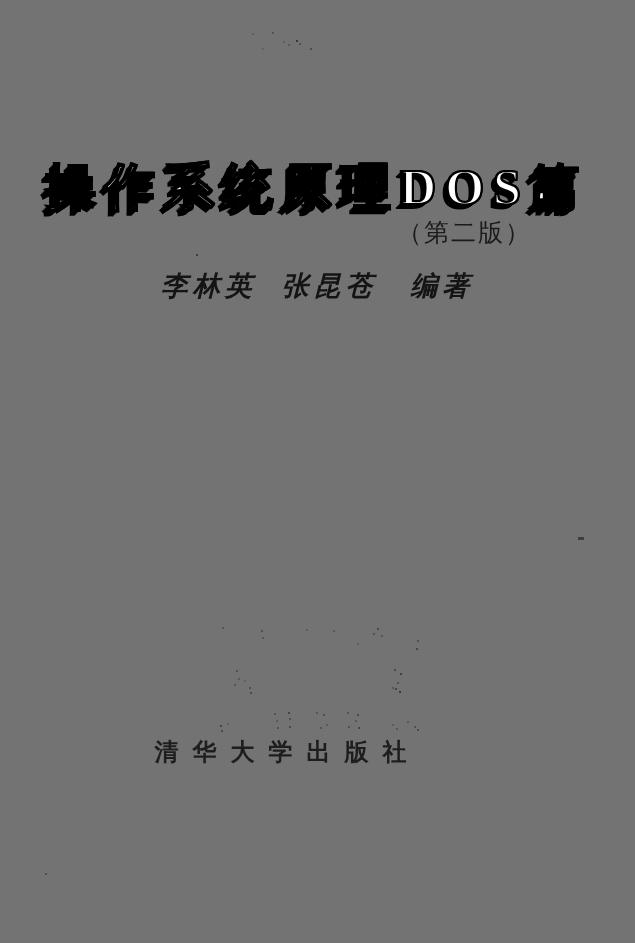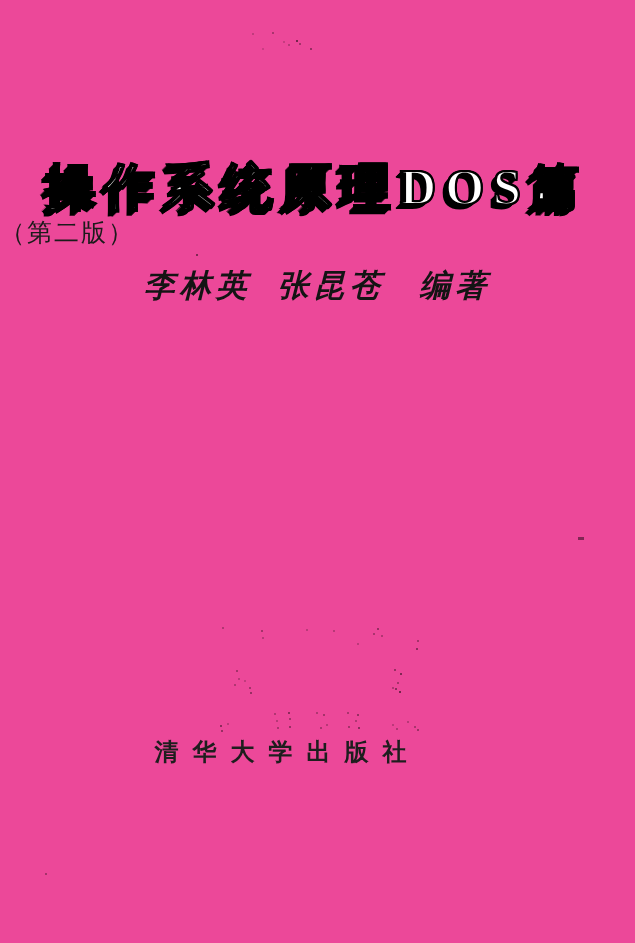--- a/index.html
+++ b/index.html
@@ -5,21 +5,21 @@
   html, body {
     margin: 0;
     padding: 0;
     background: #e8e8e8;
   }
   .page {
     position: relative;
     width: 635px;
     height: 943px;
     margin: 0 auto;
-    background: #ec4899;
+    background: #737373;
     overflow: hidden;
     font-family: "Liberation Serif", serif;
   }
 
   
   .book-title {
     position: absolute;
     top: 124px;
     left: 0;
     width: 635px;
@@ -40,36 +40,36 @@
       -4px  4px 0 #000,
       -5px  5px 0 #000;
   }
 
   
   .edition {
     position: absolute;
     top: 218px;
     left: 0;
     width: 532px;
-    text-align: left;
+    text-align: right;
     font-size: 25px;
     line-height: 30px;
     letter-spacing: 2px;
     color: #1b1b1b;
     font-family: "Liberation Serif", serif;
   }
 
   
   .authors {
     position: absolute;
     top: 269px;
     left: 0;
     width: 635px;
     text-align: center;
-    font-size: 31px;
+    font-size: 27px;
     line-height: 34px;
     font-weight: bold;
     font-style: italic;
     color: #141414;
     font-family: "Liberation Serif", serif;
     white-space: nowrap;
   }
   .authors .name { letter-spacing: 5px; }
   .authors .name + .name { margin-left: 18px; }
   .authors .role { margin-left: 26px; letter-spacing: 5px; }

